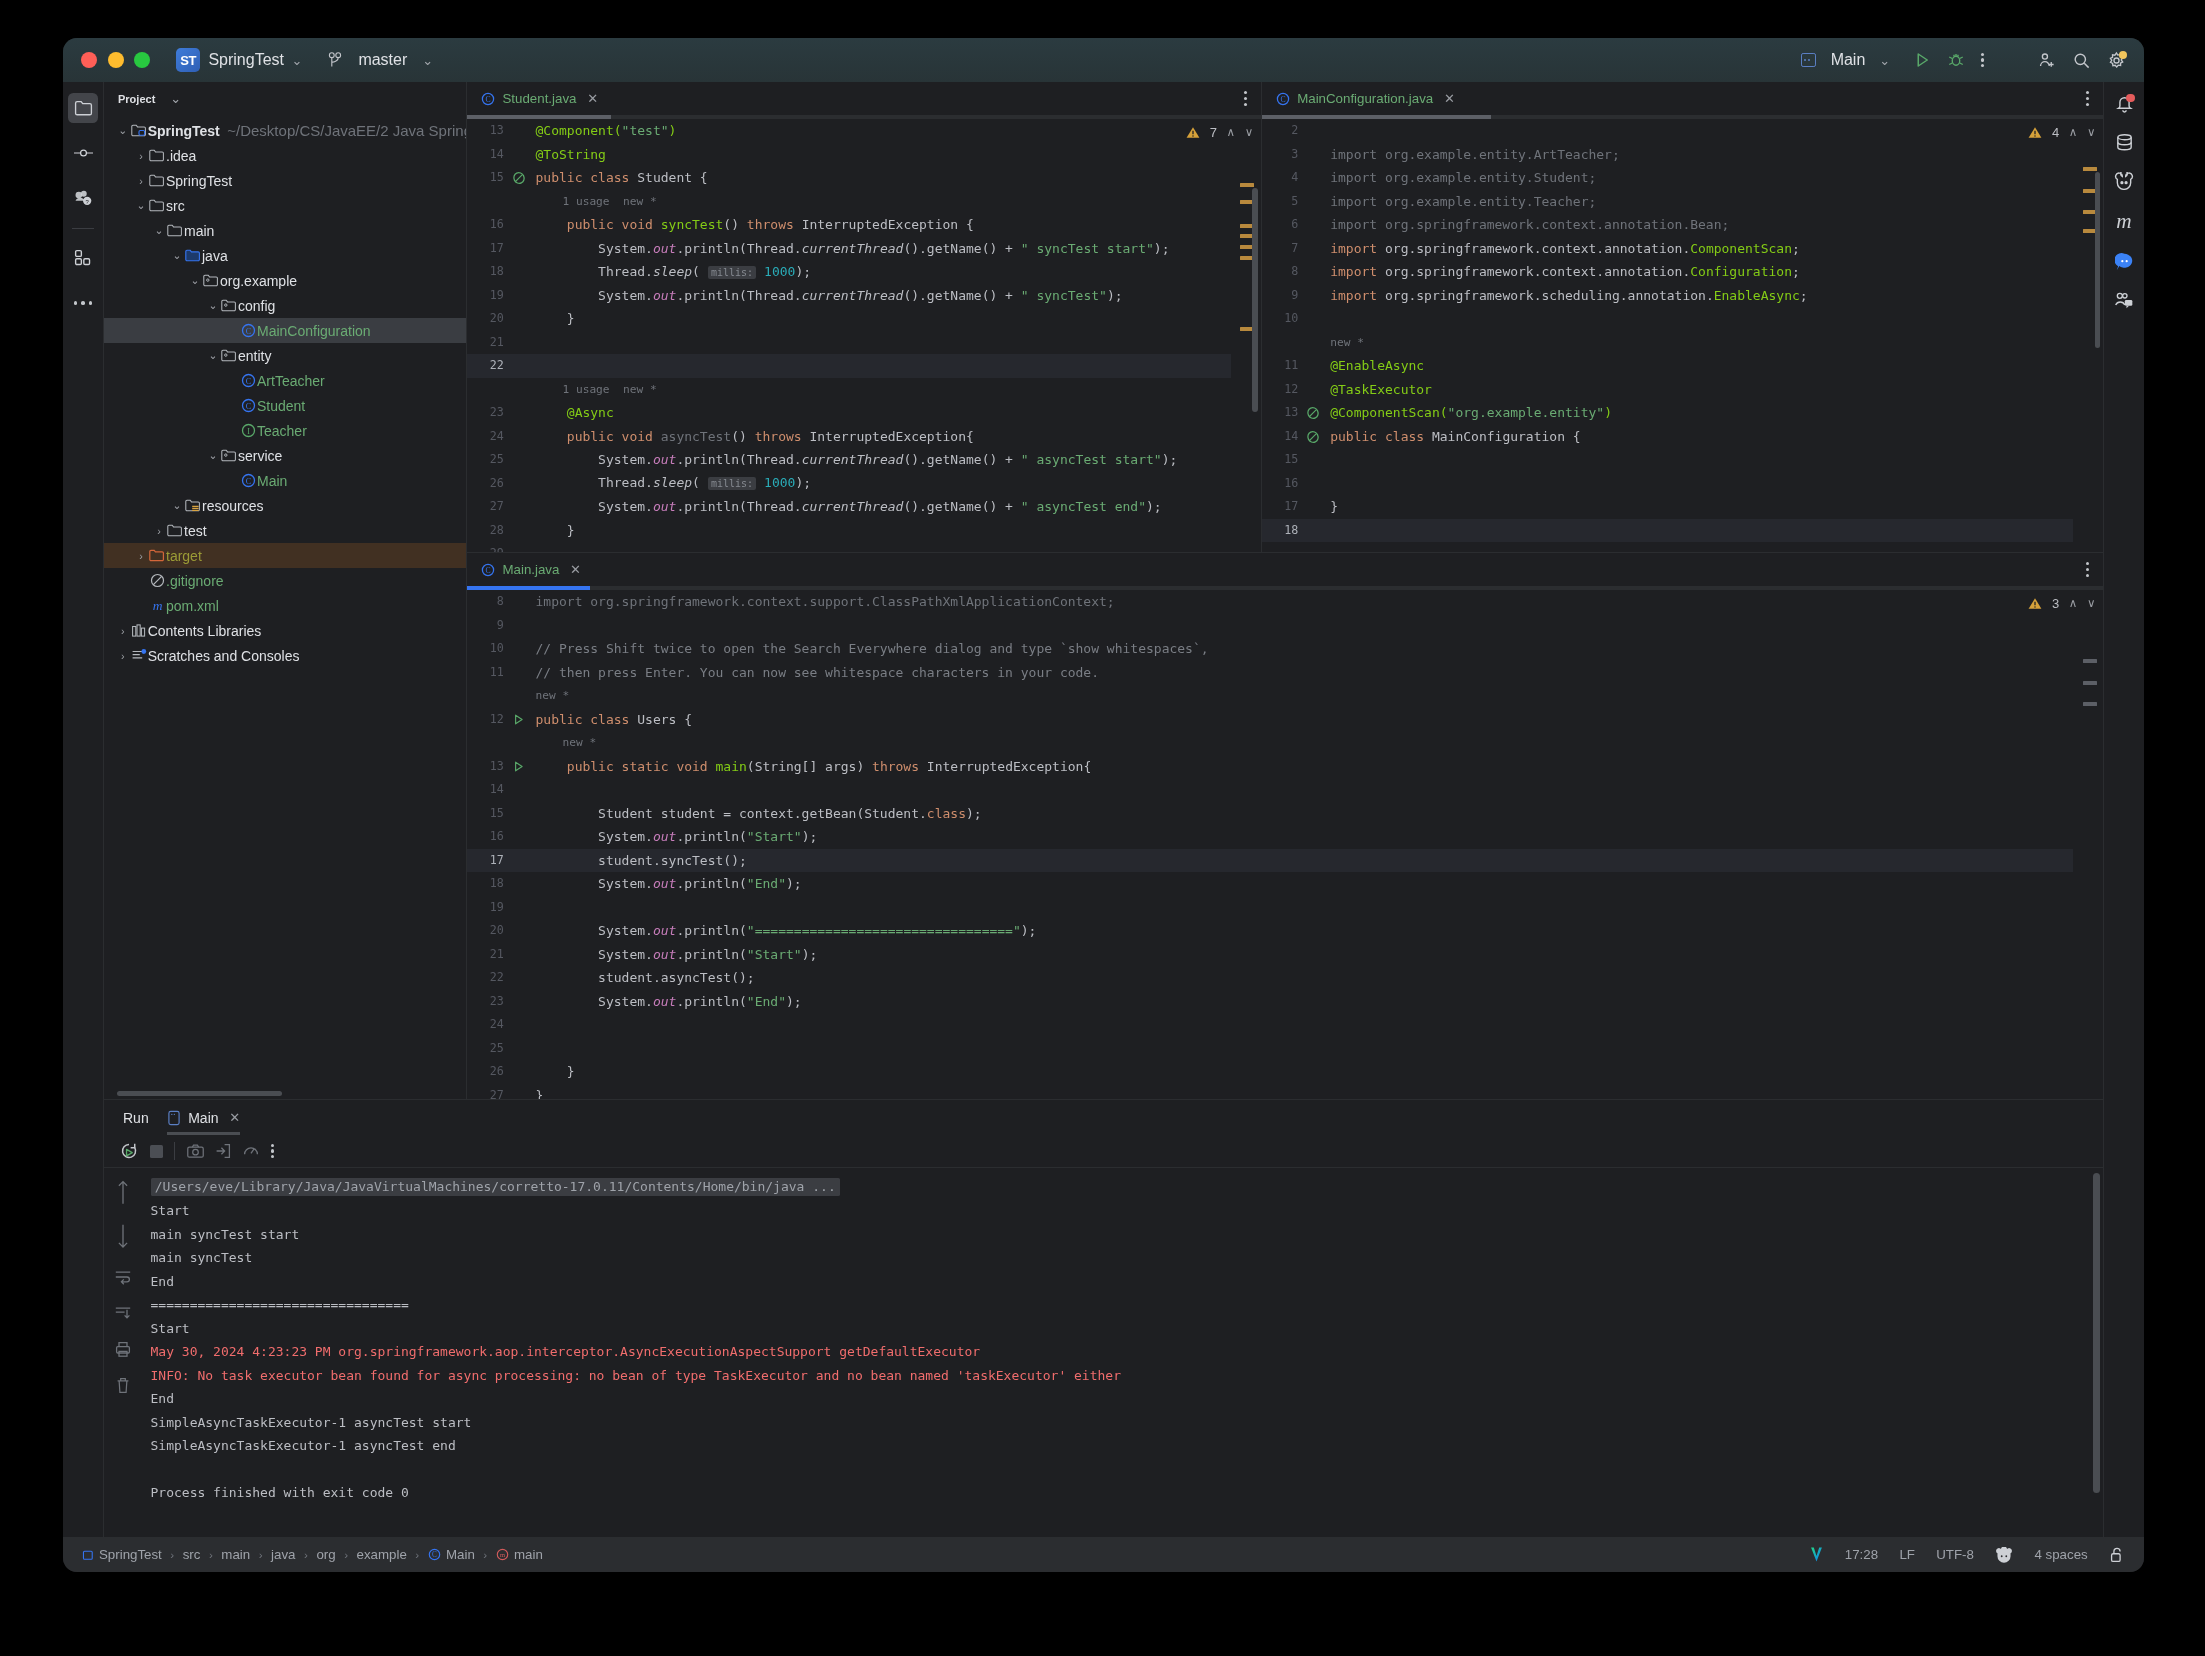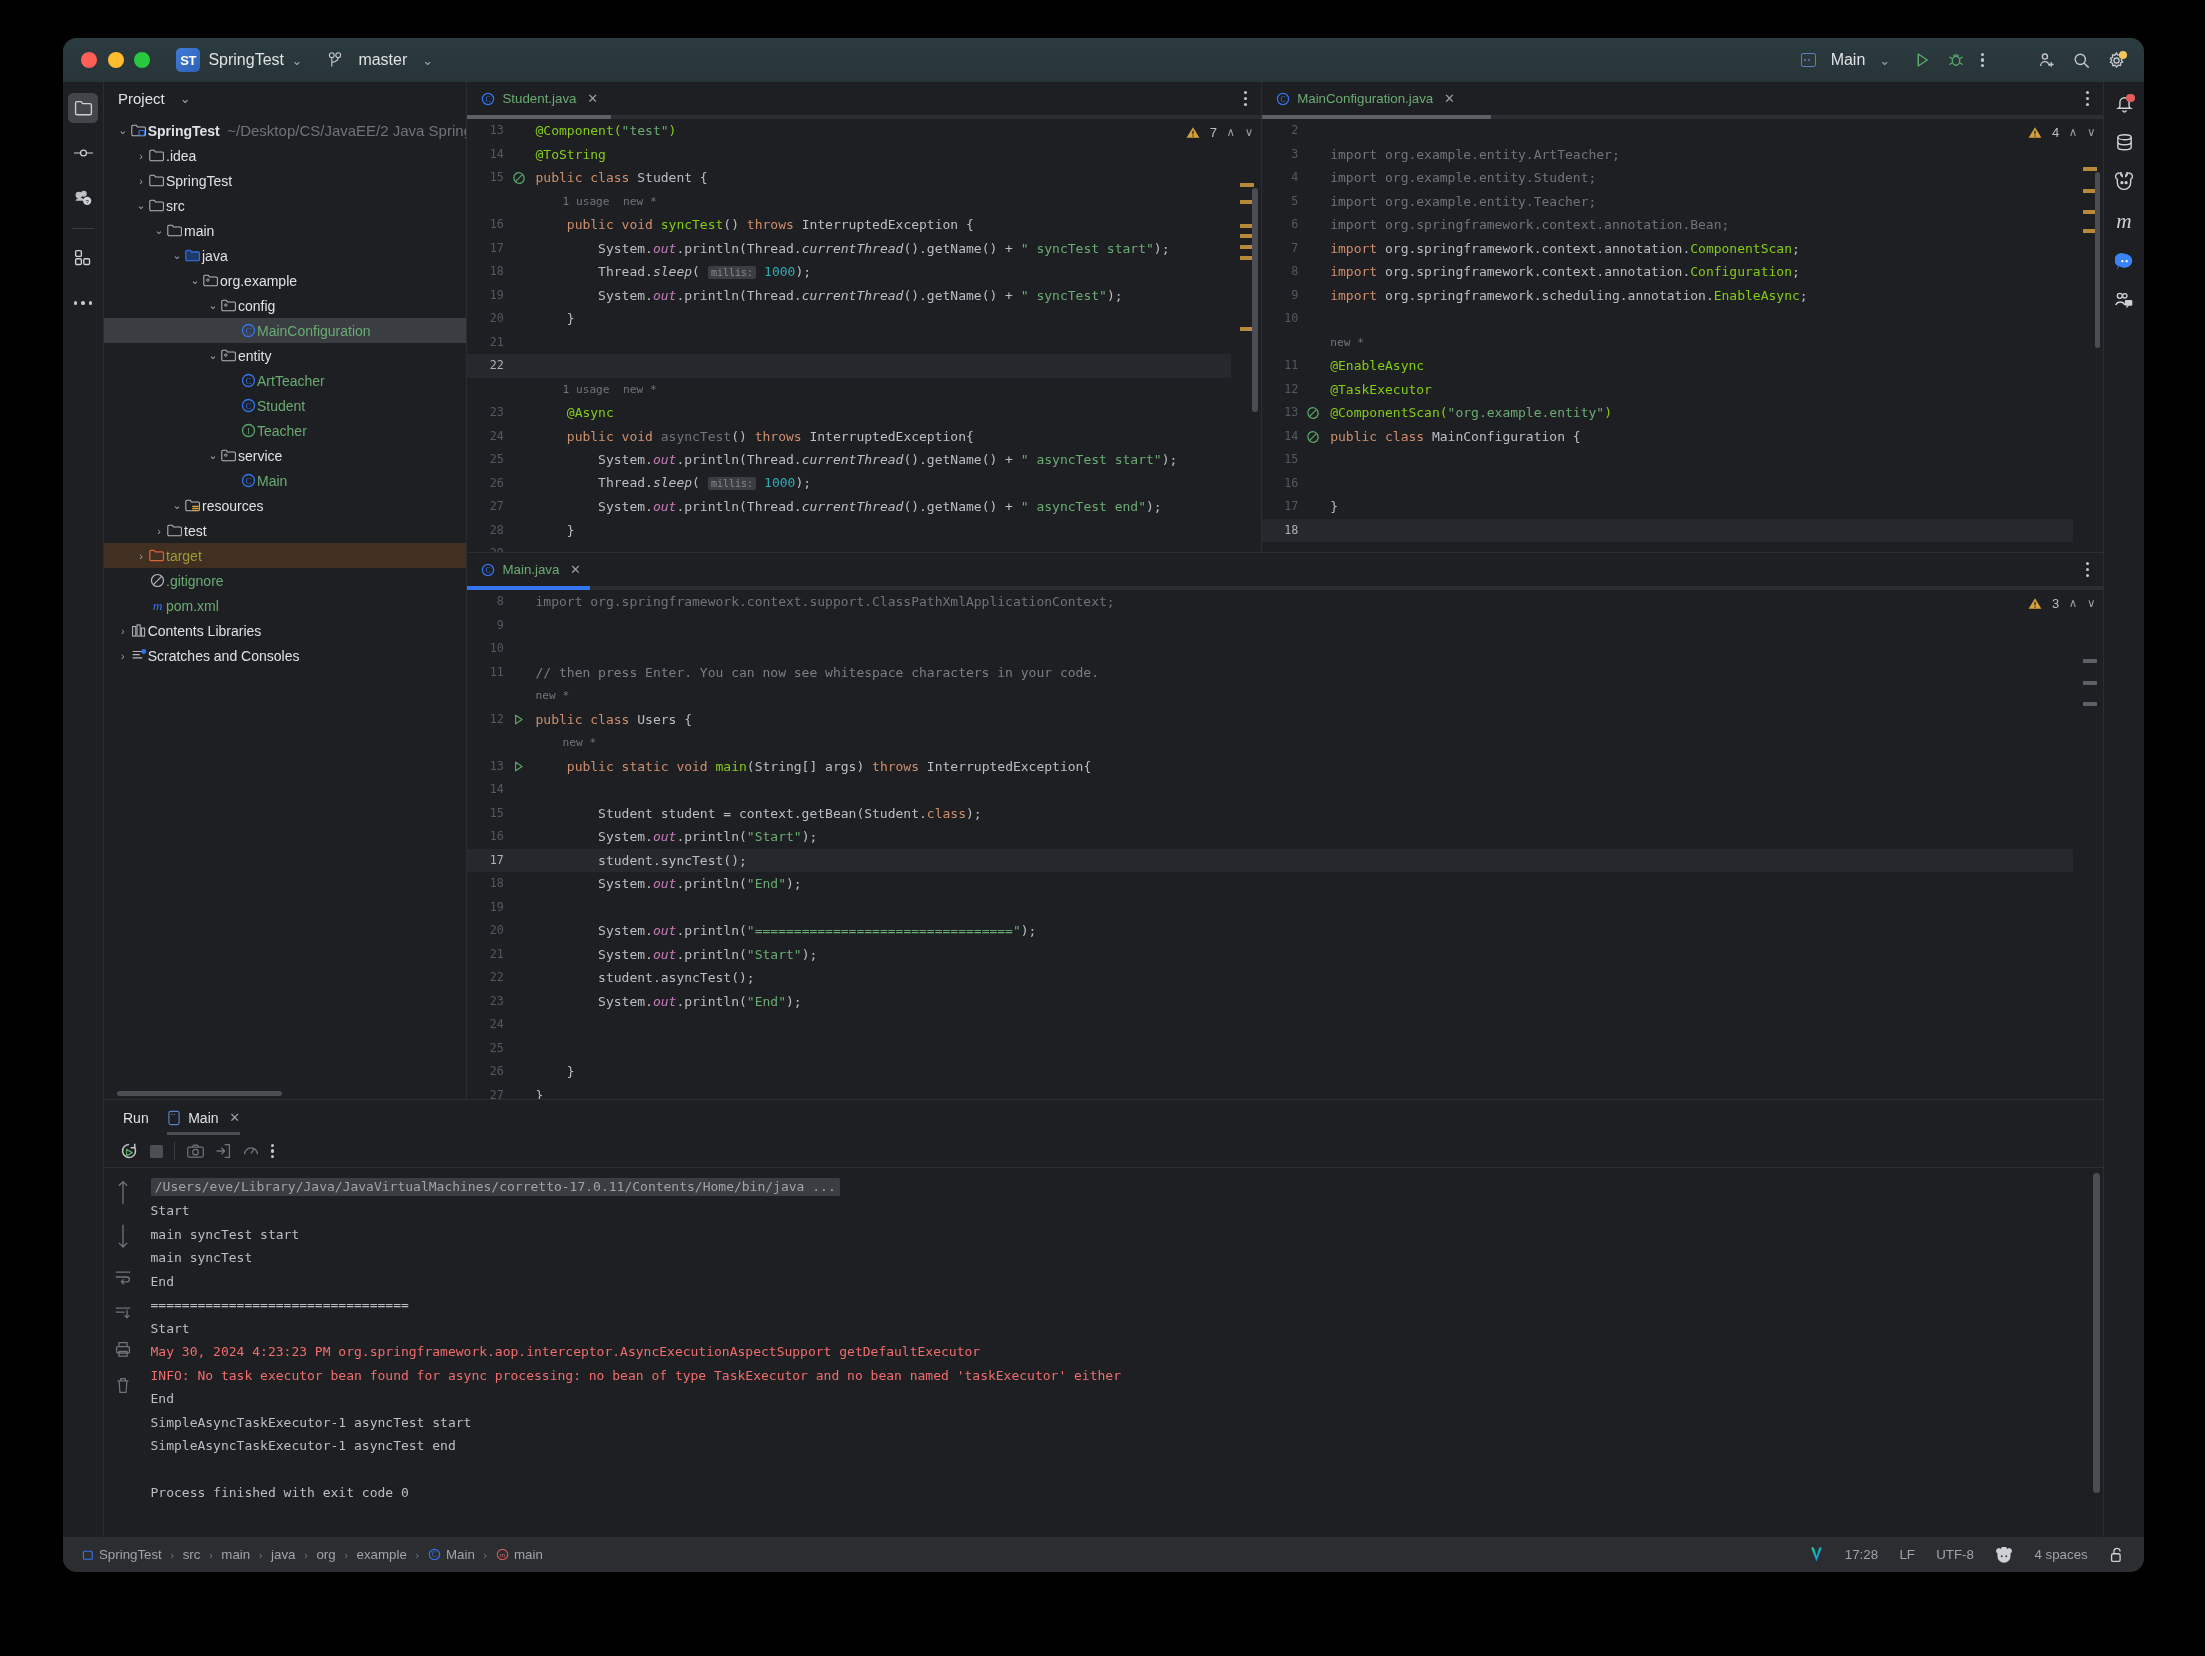--- a/index.html
+++ b/index.html
@@ -83,21 +83,21 @@
   .center { flex:1; display:flex; flex-direction:column; min-width:0; }
   .upper { flex:1; display:flex; min-height:0; }
 
   
   .project-panel {
     width: 363px; flex:0 0 363px; background:#1e1f22;
     display:flex;flex-direction:column; border-right:0.5px solid #2b2d30;
     position:relative;
   }
   .pp-header { height:33px; display:flex; align-items:center; padding-left:14px; gap:7.5px;}
-  .pp-title { color:#dfe1e5; font-size:15px; font-weight:400; }
+  .pp-title { color:#dfe1e5; font-size:11px; font-weight:700; }
   .tree { flex:1; overflow:hidden; padding-top:3.2px; font-size:14px; }
   .tnode {
     display:flex; align-items:center; height:25px; white-space:nowrap;
     padding-right:4.3px;
   }
   .tnode.selected { background:#3a3d42; }
   .tnode.target-hl { background:#413022; }
   .tarrow { width:14px; color:#9da0a6; font-size:10.7px; flex:0 0 14px; text-align:center;}
   .ticon { width:18px; flex:0 0 18px; display:flex; align-items:center; justify-content:center;}
   .tlabel { color:#dfe1e5; }
@@ -694,21 +694,21 @@
                     <i></i>
                   </div>
             </div>
             <div class="pane-scrollhint blue">
                   <i style="width:123px"></i>
                 </div>
             <div style="flex:1;display:flex;min-height:0;position:relative">
               <div class="code" id="code-main">
                     <div class="cline"><span class="gut ">8</span><span class="gutico"></span><span class="ctext"><span class="dim">import org.springframework.context.support.ClassPathXmlApplicationContext;</span></span></div>
                     <div class="cline"><span class="gut ">9</span><span class="gutico"></span><span class="ctext"></span></div>
-                    <div class="cline"><span class="gut ">10</span><span class="gutico"></span></div>
+                    <div class="cline"><span class="gut ">10</span><span class="gutico"></span><span class="ctext"><span class="cmt">// Press Shift twice to open the Search Everywhere dialog and type `show whitespaces`,</span></span></div>
                     <div class="cline"><span class="gut ">11</span><span class="gutico"></span><span class="ctext"><span class="cmt">// then press Enter. You can now see whitespace characters in your code.</span></span></div>
                     <div class="hintline"><span class="gut"></span><span class="gutico"></span><span class="ctext">new *</span></div>
                     <div class="cline"><span class="gut ">12</span><span class="gutico"><svg width="13" height="13" viewBox="0 0 18 18">
                           <path d="M5 3 L14 9 L5 15 Z" fill="none" stroke="#59a869" stroke-width="1.6" stroke-linejoin="round"></path>
                         </svg></span><span class="ctext"><span class="kw">public class </span><span class="plain">Users {</span></span></div>
                     <div class="hintline"><span class="gut"></span><span class="gutico"></span><span class="ctext">    new *</span></div>
                     <div class="cline"><span class="gut ">13</span><span class="gutico"><svg width="13" height="13" viewBox="0 0 18 18">
                           <path d="M5 3 L14 9 L5 15 Z" fill="none" stroke="#59a869" stroke-width="1.6" stroke-linejoin="round"></path>
                         </svg></span><span class="ctext"><span class="kw">    public static void </span><span class="fn">main</span><span class="plain">(String[] args) </span><span class="kw">throws </span><span class="plain">InterruptedException{</span></span></div>
                     <div class="cline"><span class="gut ">14</span><span class="gutico"></span></div>

